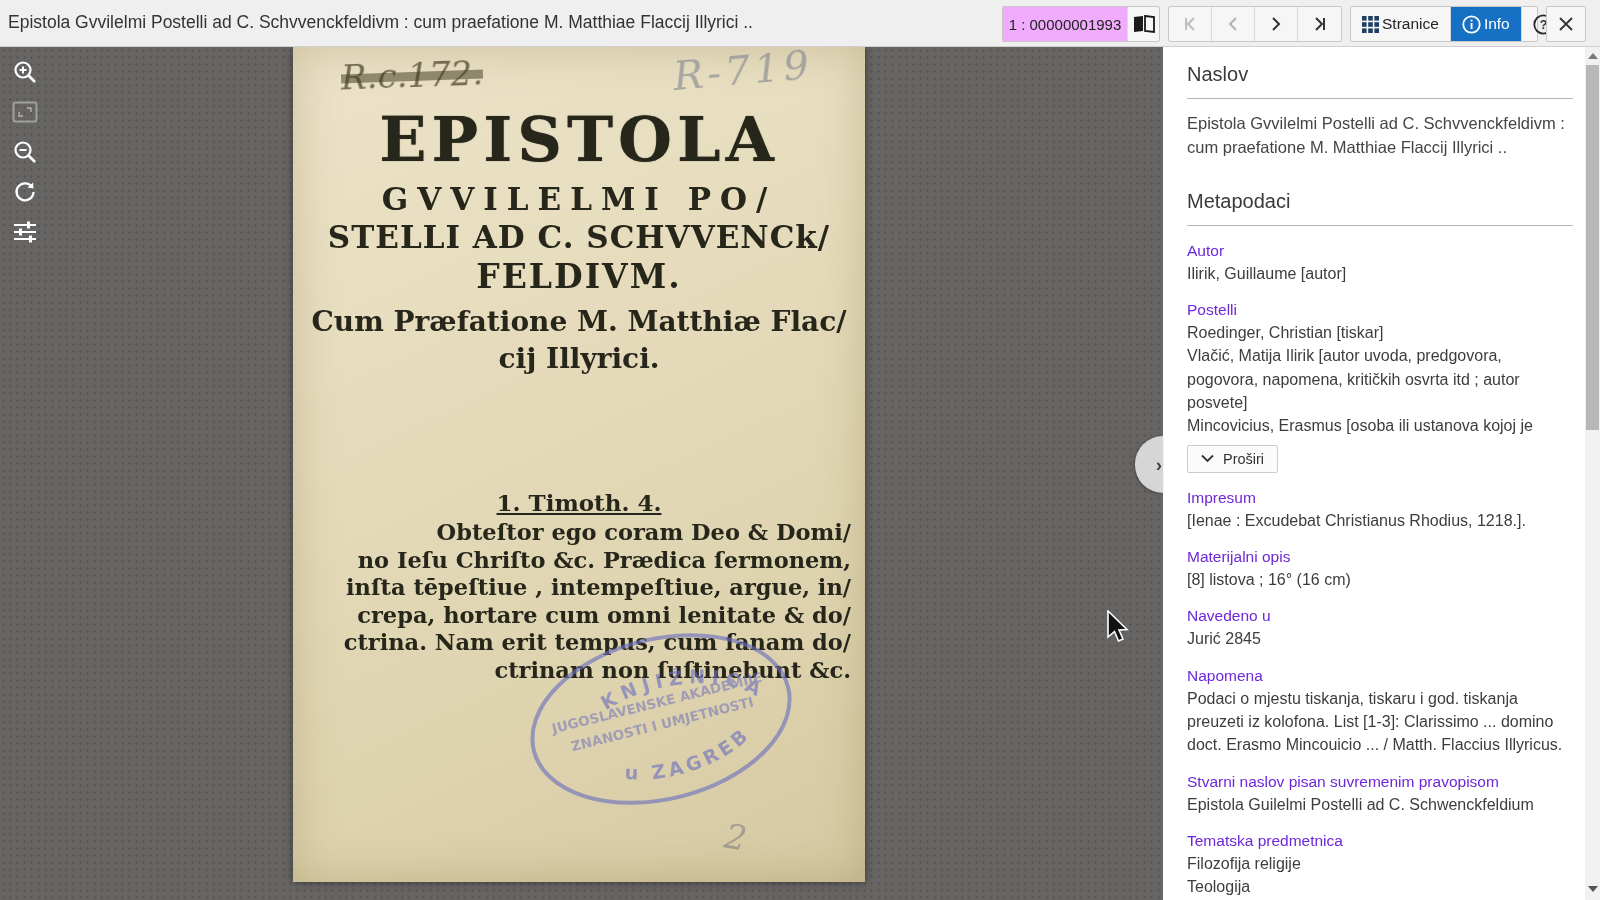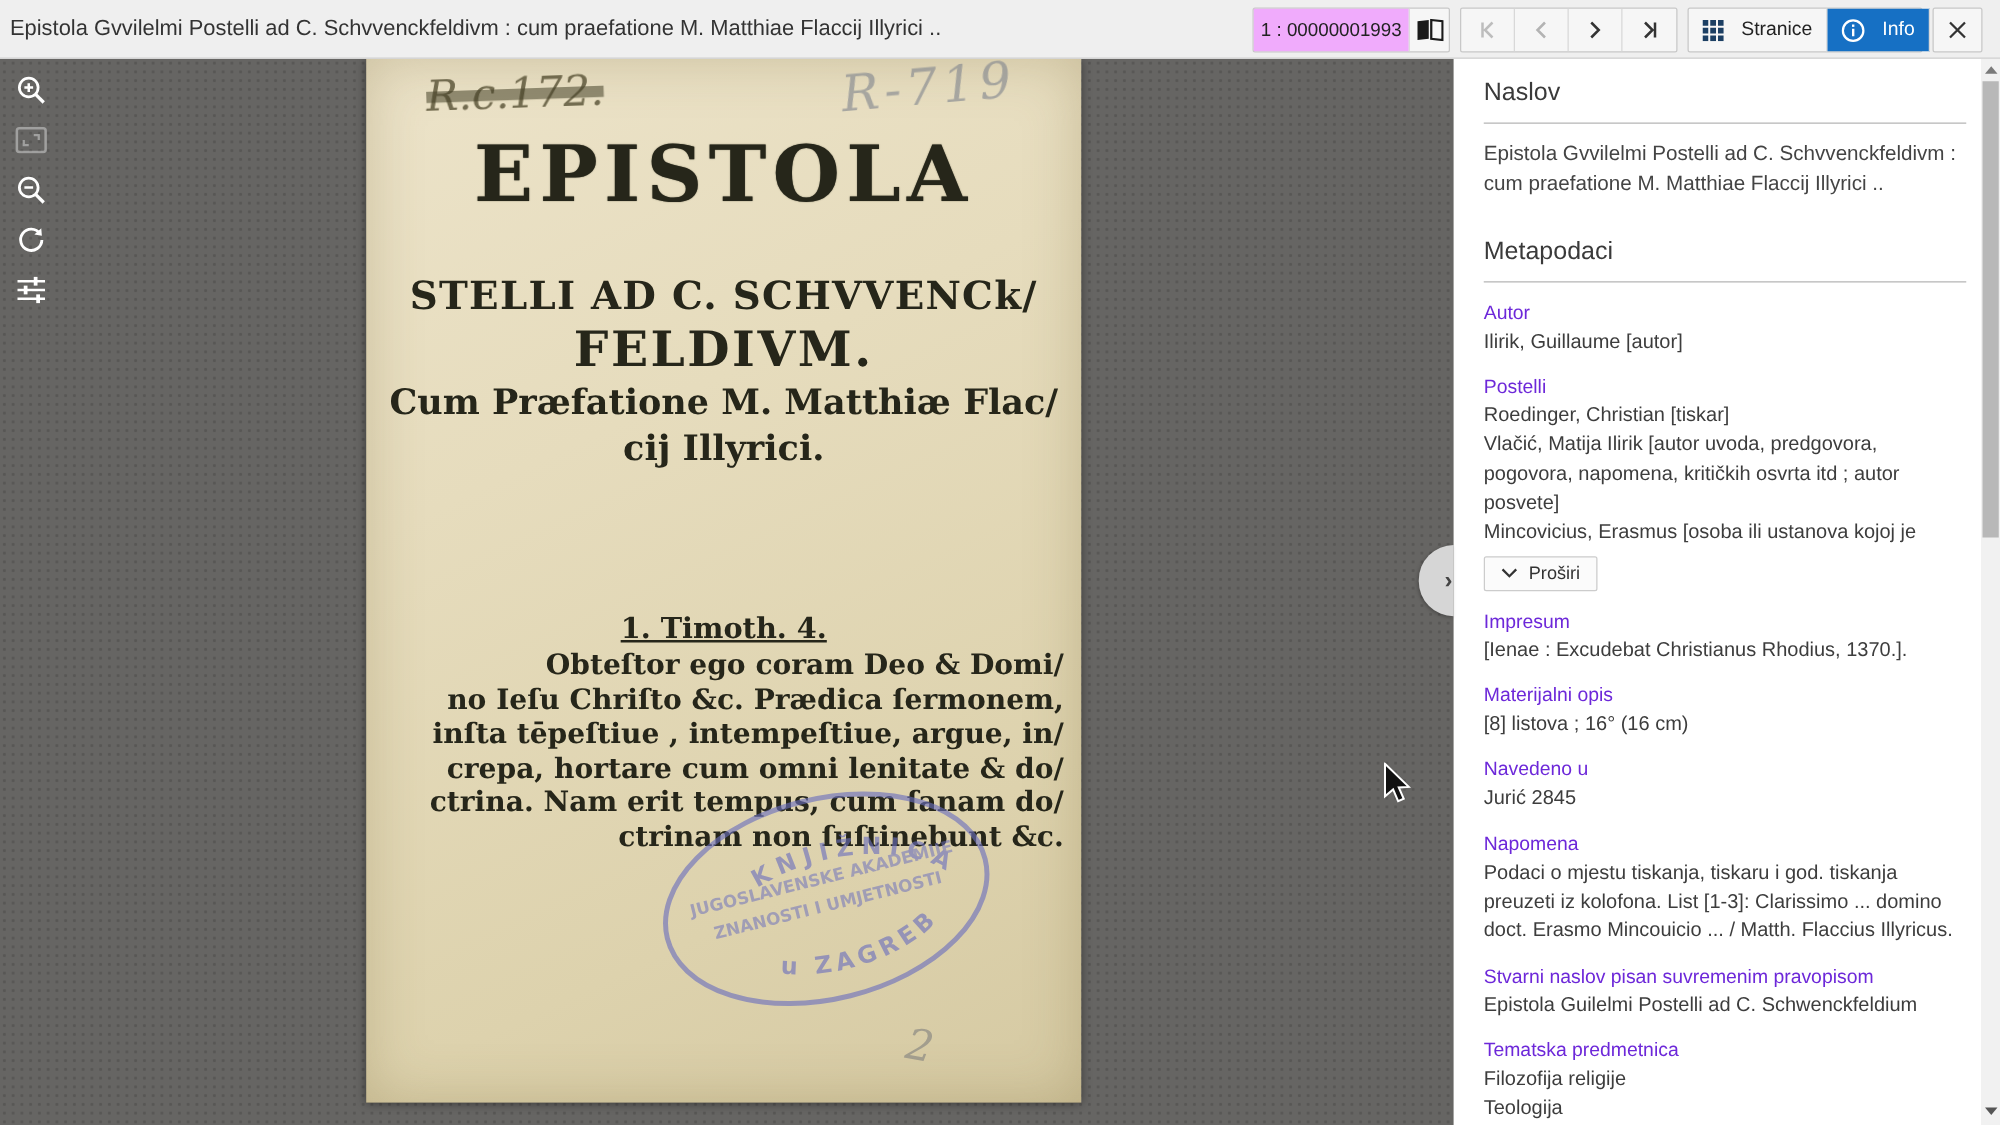--- a/index.html
+++ b/index.html
@@ -10,21 +10,21 @@
   .doc-title { position:absolute; left:8px; top:12px; font-size:17.5px; color:#333; white-space:nowrap; }
   .tb-group { position:absolute; top:6px; height:36px; display:flex; border:1px solid #c8c8c8; border-radius:2px; background:#f6f6f6; }
   .pagebox { left:1002px; width:158px; }
   .pagebox .pagenum { width:124px; display:flex; align-items:center; justify-content:center; font-size:15px; color:#222; background:#f0abfc; }
   .pagebox .bookbtn { width:32px; display:flex; align-items:center; justify-content:center; border-left:1px solid #ddd; cursor:pointer; }
   .navgroup { left:1168px; width:174px; }
   .navbtn { width:43px; display:flex; align-items:center; justify-content:center; border-right:1px solid #d8d8d8; cursor:pointer; font-size:16px; }
   .navbtn:last-child { border-right:none; }
   .navbtn svg { display:block; }
   .ctlgroup { left:1350px; width:188px; }
-  .segbtn { display:flex; align-items:center; justify-content:center; gap:14px; padding:0 11px; font-size:15.5px; color:#222; border-right:1px solid #d8d8d8; cursor:pointer; }
+  .segbtn { display:flex; align-items:center; justify-content:center; gap:3px; padding:0 11px; font-size:15.5px; color:#222; border-right:1px solid #d8d8d8; cursor:pointer; }
   .segbtn:last-child { border-right:none; }
   .segbtn.active { background:#1670c4; color:#fff; }
   .closebtn { left:1546px; width:40px; display:flex; align-items:center; justify-content:center; cursor:pointer; }
 
   
   .viewer { position:absolute; left:0; top:47px; width:1163px; height:853px;
     background-color:#666563;
     background-image:radial-gradient(#585755 1px, transparent 1.4px);
     background-size:7px 7px; overflow:hidden; }
   .lefttools { position:absolute; left:10px; top:10px; width:30px; display:flex; flex-direction:column; gap:10px; z-index:5; }
@@ -35,21 +35,21 @@
   .page { position:absolute; left:293px; top:0px; width:572px; height:835px;
     background:linear-gradient(155deg,#ece3c9 0%, #e6dcbd 35%, #ddd2ad 75%, #d5c9a2 100%);
     box-shadow:inset 0 0 45px rgba(120,100,50,.28), 0 0 8px rgba(0,0,0,.45);
     font-family:"DejaVu Serif", serif; color:#26261a; }
   .hw-cross { position:absolute; left:48px; top:8px; font-size:34px; color:rgba(82,76,48,.78); font-style:italic;
     filter:blur(.6px); text-decoration:line-through; text-decoration-thickness:9px; text-decoration-color:rgba(70,65,40,.55); transform:rotate(-2deg); }
   .hw-pencil { position:absolute; left:380px; top:0px; font-size:40px; color:rgba(125,130,140,.60); font-style:italic; transform:rotate(-5deg); filter:blur(.4px); letter-spacing:4px; }
   .t-epistola { position:absolute; left:0; top:56px; width:100%; text-align:center; font-size:62px; font-weight:bold; letter-spacing:5px; text-shadow:0 0 1px rgba(30,30,15,.7); }
   .t-line2 { position:absolute; left:0; top:134px; width:100%; text-align:center; font-size:31px; font-weight:bold; letter-spacing:9px; }
   .t-line3 { position:absolute; left:0; top:172px; width:100%; text-align:center; font-size:31px; font-weight:bold; letter-spacing:1px; }
-  .t-line4 { position:absolute; left:0; top:210px; width:100%; text-align:center; font-size:39px; font-weight:bold; letter-spacing:2px; }
+  .t-line4 { position:absolute; left:0; top:210px; width:100%; text-align:center; font-size:33px; font-weight:bold; letter-spacing:2px; }
   .t-praef1 { position:absolute; left:0; top:258px; width:100%; text-align:center; font-size:28px; font-weight:bold; }
   .t-praef2 { position:absolute; left:0; top:295px; width:100%; text-align:center; font-size:28px; font-weight:bold; }
   .t-verse { position:absolute; left:0; top:442px; width:100%; text-align:center; font-size:23px; font-weight:bold;text-decoration:underline; }
   .t-body { position:absolute; left:18px; top:472px; width:540px; font-size:22.5px; font-weight:bold; line-height:27.5px;text-align:right; }
   .t-body .indent { text-indent:38px; }
   .stamp { position:absolute; left:228px; top:582px; width:280px; height:180px; transform:rotate(-14deg); opacity:.62; }
   .pencil2 { position:absolute; left:432px; top:770px; font-size:34px; color:rgba(110,112,118,.5); font-style:italic; transform:rotate(10deg); }
 
   
   .panel { position:absolute; left:1163px; top:47px; width:422px; height:853px; background:#fff; padding:10px 12px 0 24px; overflow:hidden; z-index:10; }
@@ -191,20 +191,21 @@
         <path d="M2 19 H24" stroke="#fff" stroke-width="2"></path>
           <rect x="17" y="15.5" width="3" height="7" fill="#fff"></rect>
       </svg>
     </div>
   </div>
 
   <div class="page">
     <div class="hw-cross">R.c.172.</div>
     <div class="hw-pencil">R-719</div>
     <div class="t-epistola">EPISTOLA</div>
+    <div class="t-line2">GVVILELMI PO/</div>
     <div class="t-line3">STELLI AD C. SCHVVENCk/</div>
     <div class="t-line4">FELDIVM.</div>
     <div class="t-praef1">Cum Præfatione M. Matthiæ Flac/</div>
     <div class="t-praef2">cij Illyrici.</div>
     <div class="t-verse">1. Timoth. 4.</div>
     <div class="t-body">
       <div class="indent">Obteſtor ego coram Deo &amp; Domi/</div>
       <div>no Ieſu Chriſto &amp;c. Prædica ſermonem,</div>
       <div>inſta tēpeſtiue , intempeſtiue, argue, in/</div>
       <div>crepa, hortare cum omni lenitate &amp; do/</div>
@@ -251,21 +252,21 @@
     <div class="prosiri">
       <svg width="13" height="9" viewBox="0 0 13 9">
         <path d="M1 1.5 L6.5 7 L12 1.5" stroke="#333" stroke-width="1.8" fill="none"></path>
       </svg>
       <span>Proširi</span>
     </div>
   </div>
 
   <div class="field">
     <div class="flabel">Impresum</div>
-    <div class="fval">[Ienae : Excudebat Christianus Rhodius, 1370.].</div>
+    <div class="fval">[Ienae : Excudebat Christianus Rhodius, 1218.].</div>
   </div>
 
   <div class="field">
     <div class="flabel">Materijalni opis</div>
     <div class="fval">[8] listova ; 16° (16 cm)</div>
   </div>
 
   <div class="field">
     <div class="flabel">Navedeno u</div>
     <div class="fval">Jurić 2845</div>

